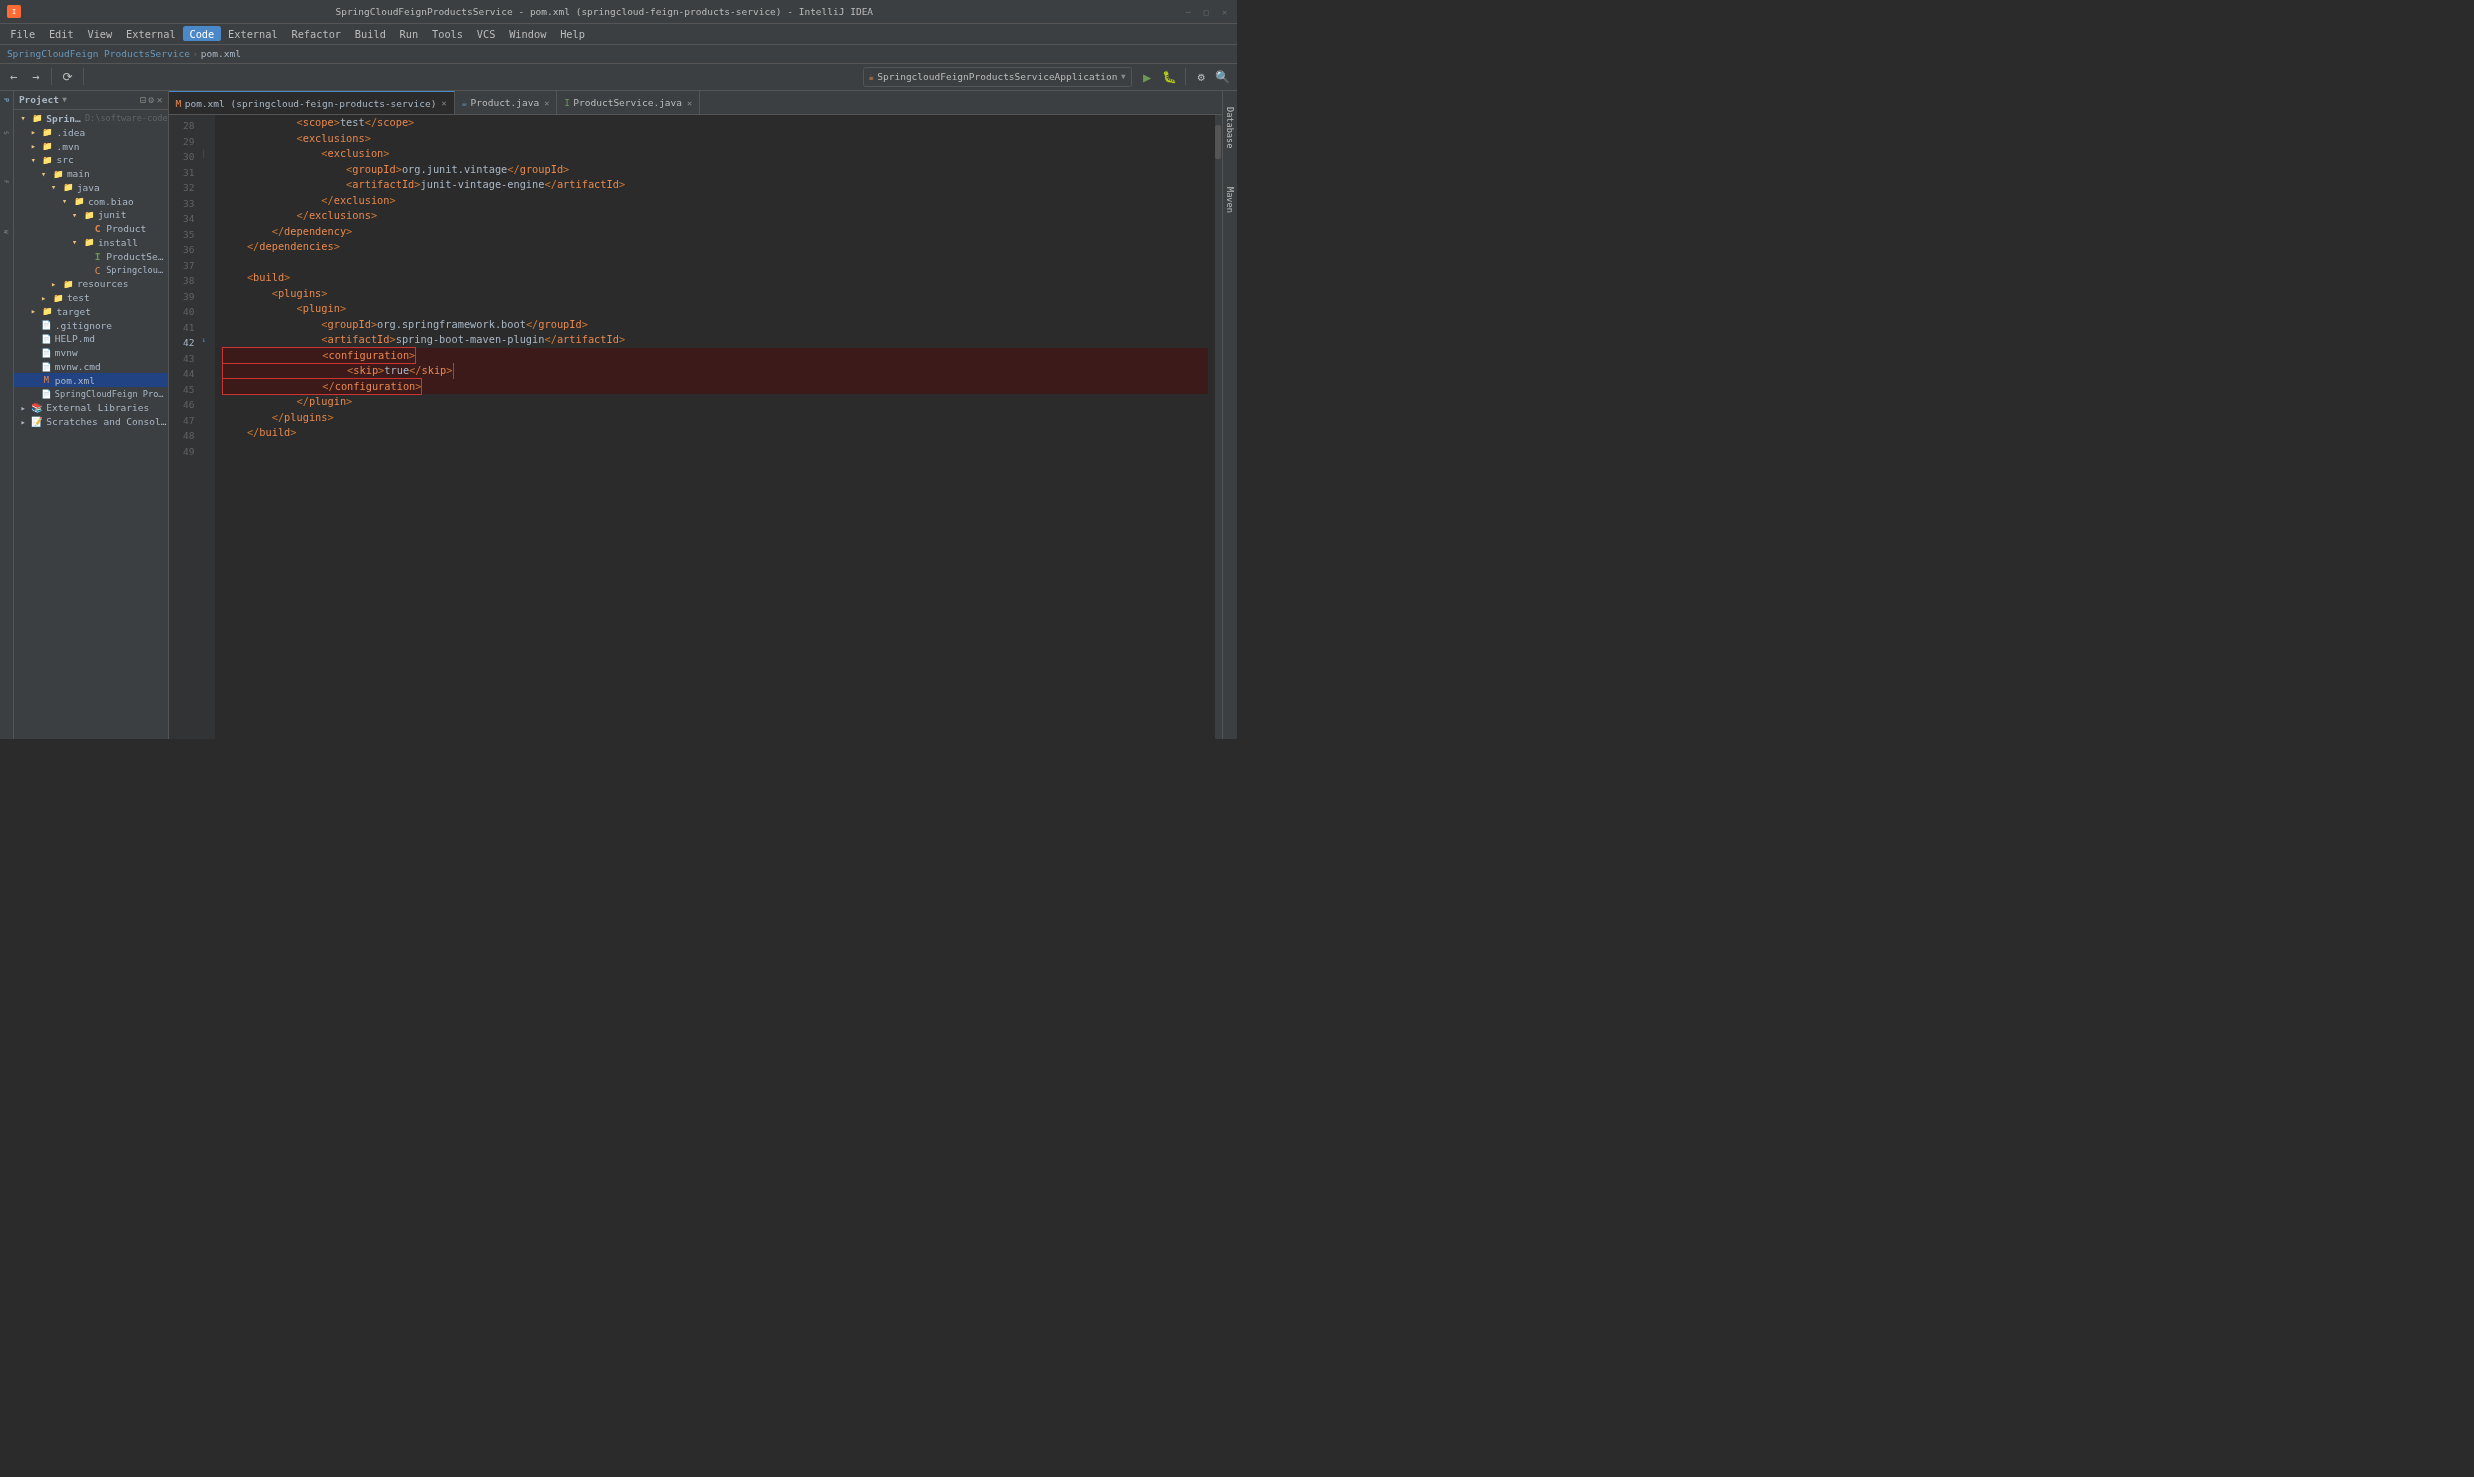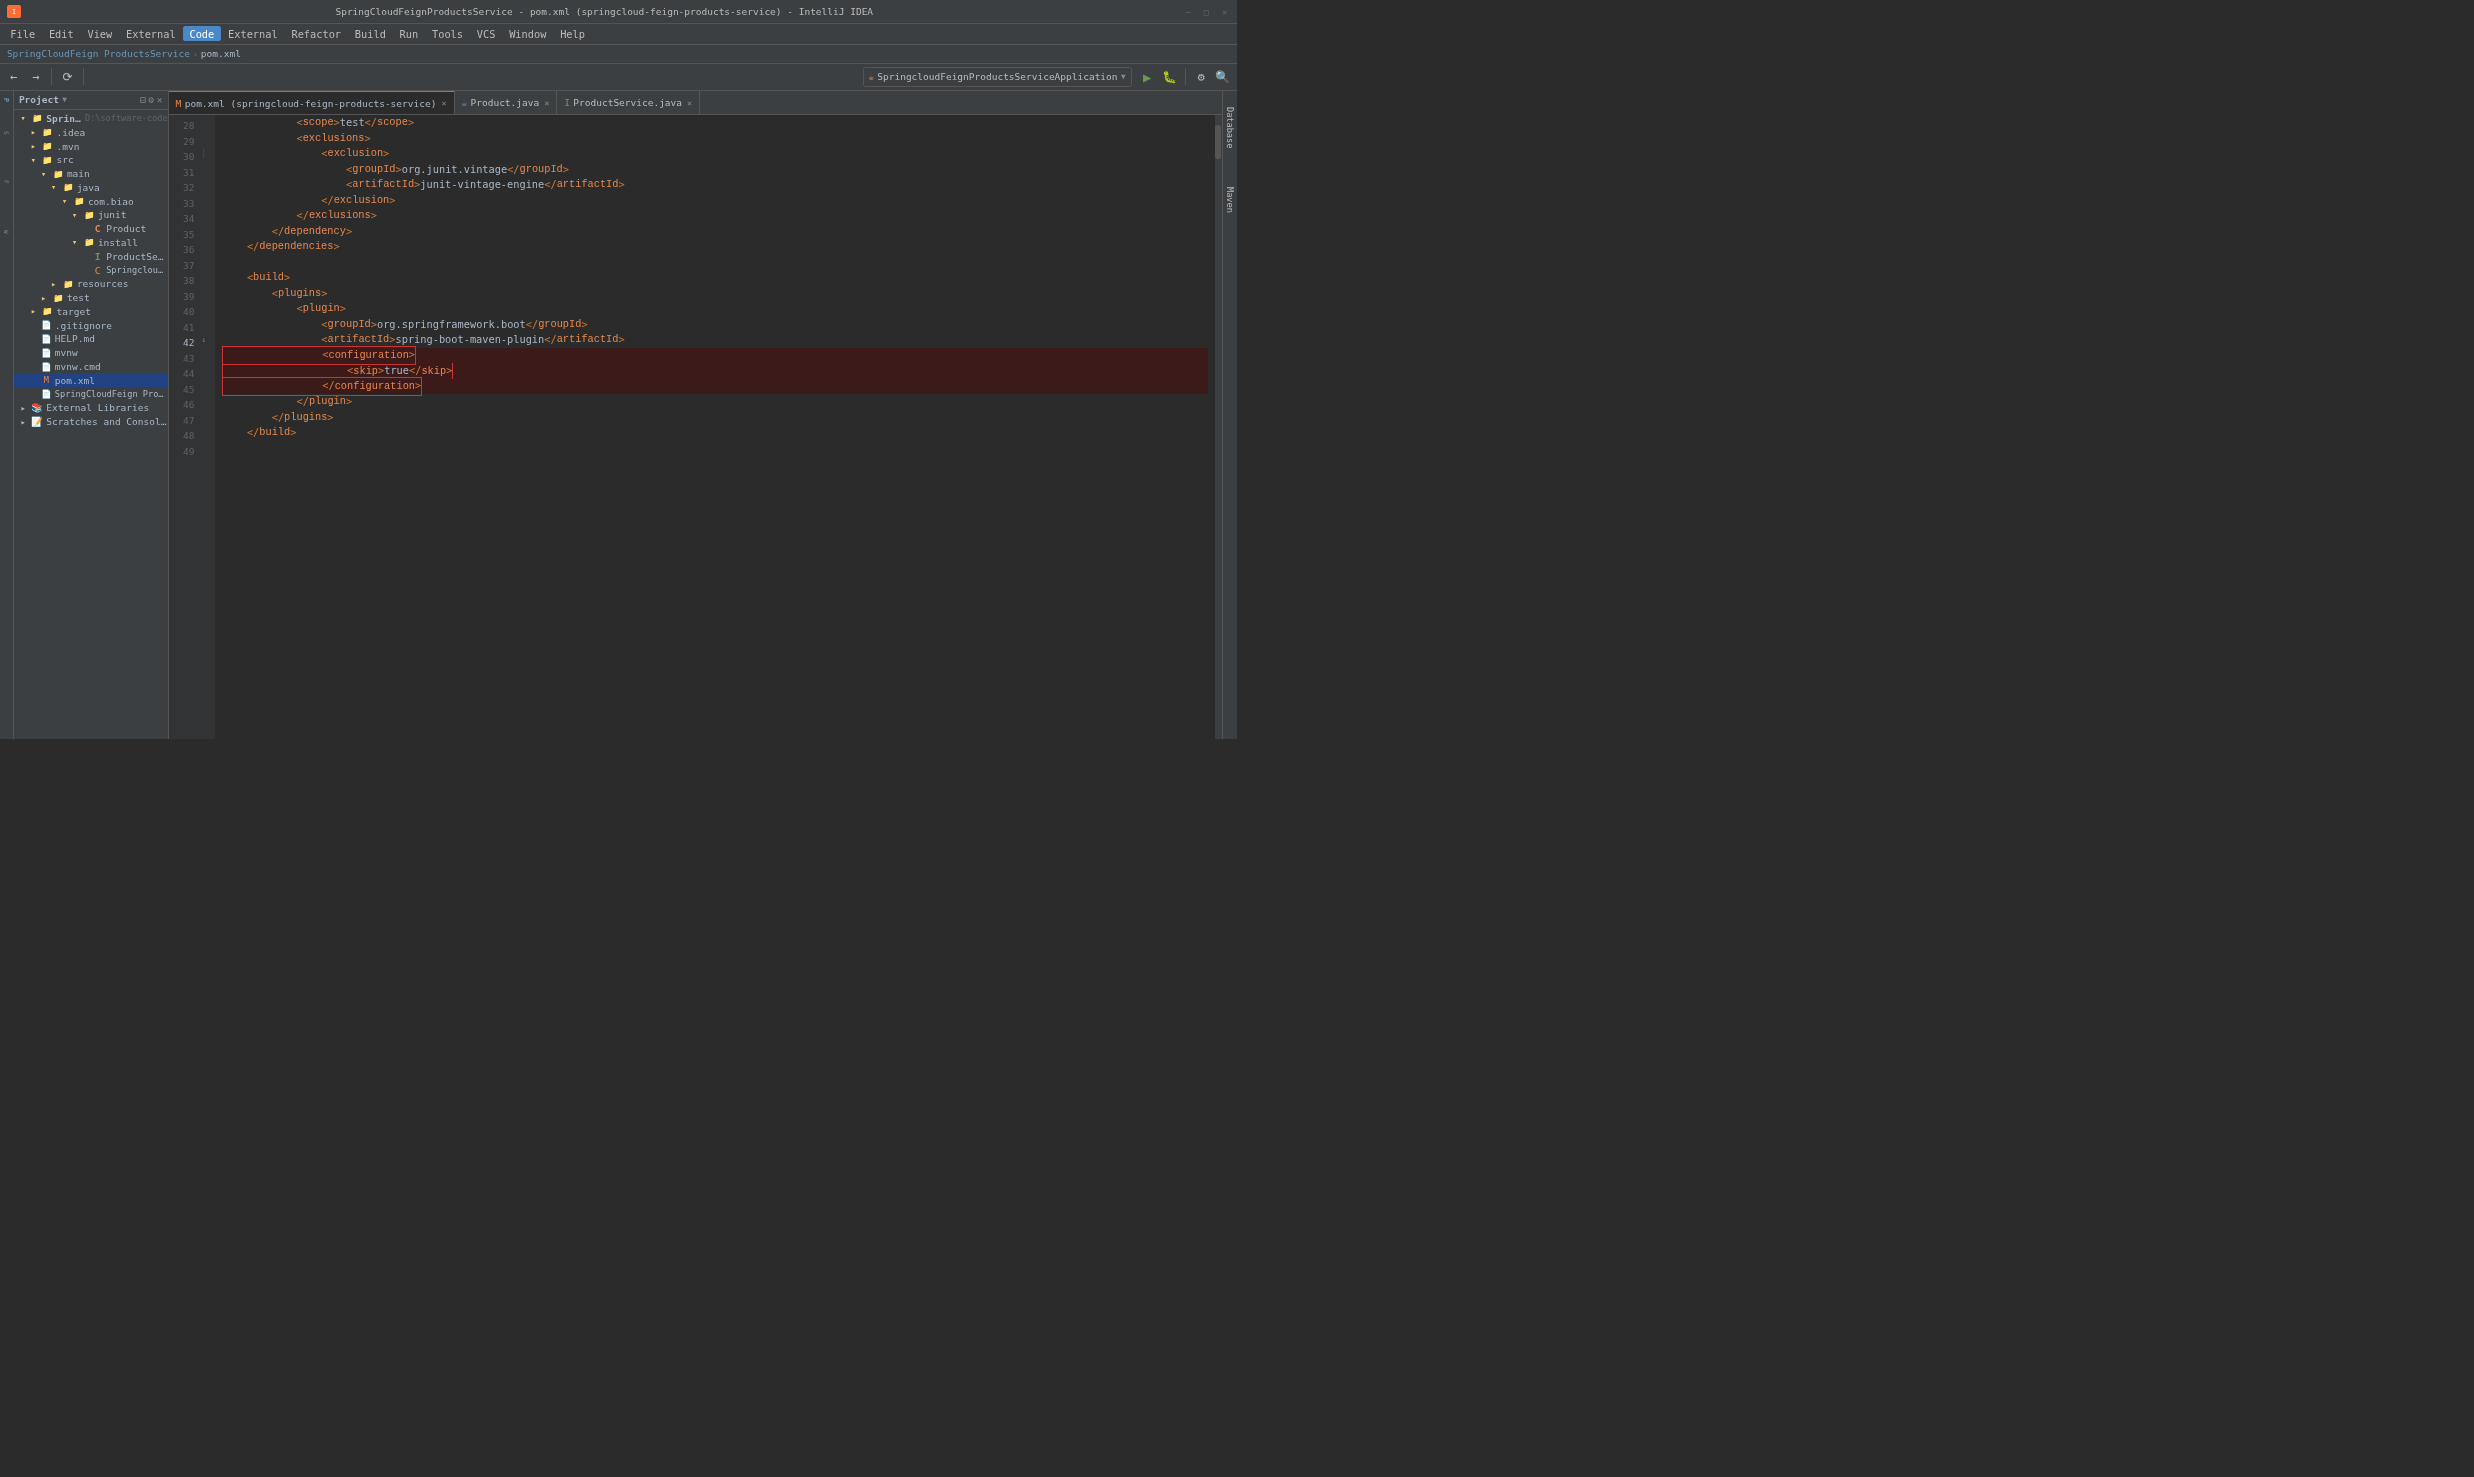--- a/index.html
+++ b/index.html
@@ -61,21 +61,21 @@
     #line-numbers { width: 31px; background: #313335; color: #606366; font-size: 10.3px; line-height: 1.5; padding: 3.4px 0; text-align: right; padding-right: 5.2px; overflow: hidden; flex-shrink: 0; user-select: none; }
     .line-num { height: 15.5px; display: flex; align-items: center; justify-content: flex-end; font-size: 9.5px; }
     .line-num.current { color: #a9b7c6; }
 
     #gutter { width: 13.7px; background: #313335; flex-shrink: 0; }
 
     #code-view { flex: 1; overflow: auto; padding: 3.4px 6.9px; line-height: 1.5; font-size: 10.3px; }
     .code-line { height: 15.5px; white-space: pre; display: flex; align-items: center; }
 
     
-    .xml-tag { color: #e8884f; font-family: Liberation Mono, monospace; }
+    .xml-tag { color: #e8884f; }
     .xml-bracket { color: #cc7832; }
     .xml-text { color: #a9b7c6; }
 
     
     #path-bar { height: 19px; background: #3c3f41; display: flex; align-items: center; padding: 0 6.9px; font-size: 9.5px; color: #808080; border-top: 0.9px solid #555; gap: 3.4px; }
     .path-sep { color: #555; margin: 0 1.7px; }
     .path-item { color: #a9b7c6; cursor: pointer; }
 
     
     #right-panel { width: 13.7px; background: #3c3f41; border-left: 0.9px solid #555; display: flex; flex-direction: column; align-items: center; }

